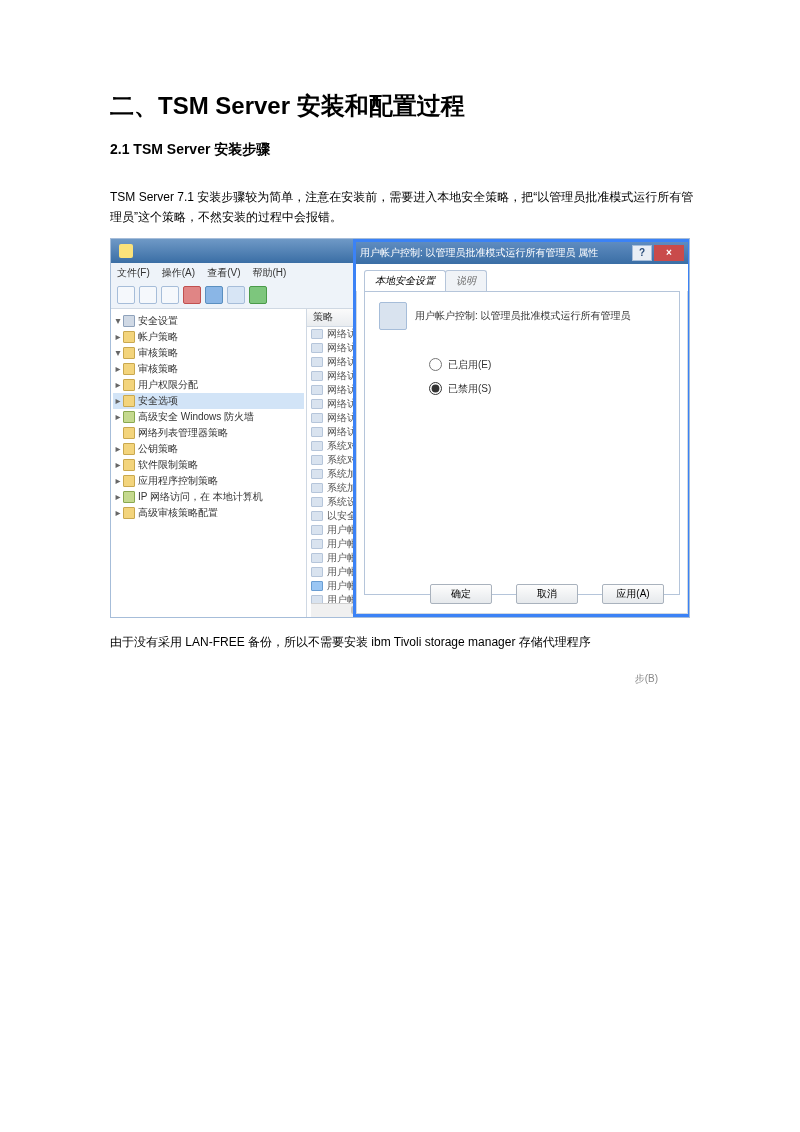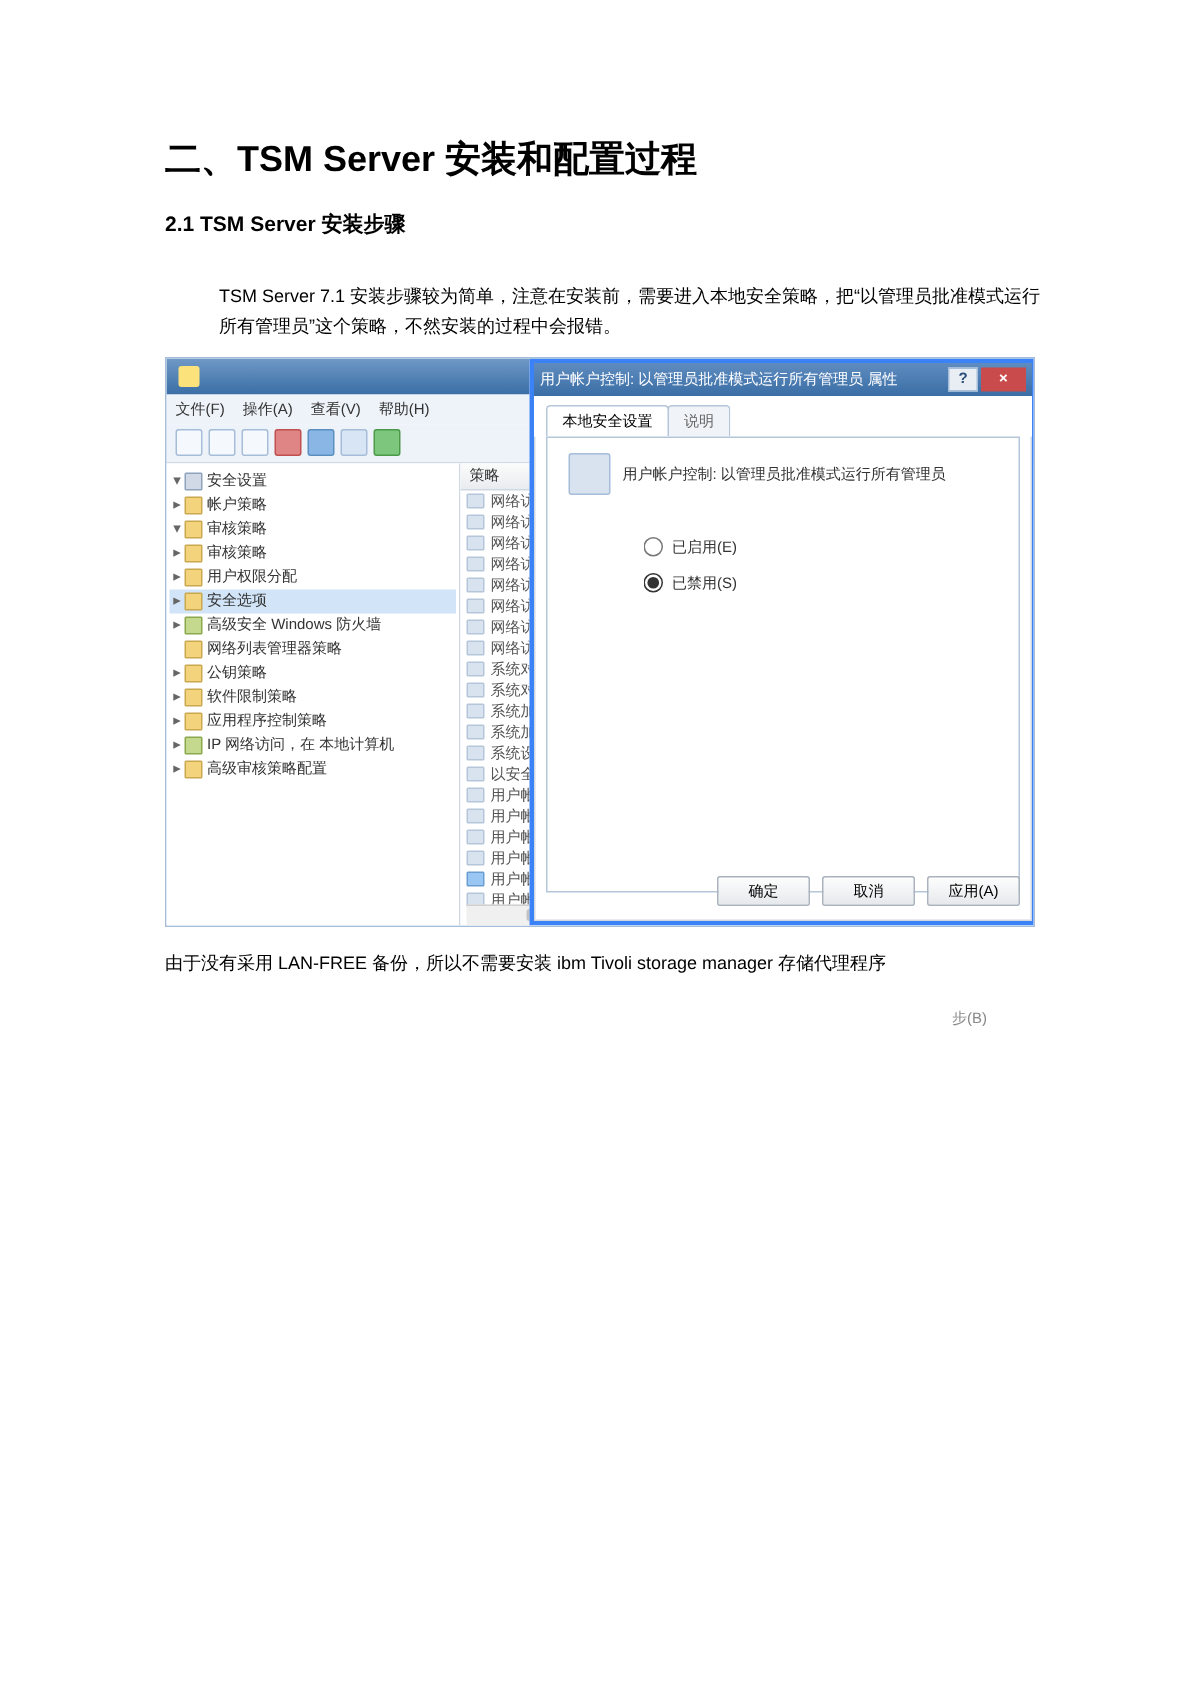--- a/index.html
+++ b/index.html
@@ -1,20 +1,20 @@
 <!DOCTYPE html>
 <html><head>
 <meta charset="utf-8">
 <style>
   * { box-sizing: border-box; margin: 0; padding: 0; }
   body { font-family: "Microsoft YaHei", SimSun, Arial, sans-serif; background: #fff; width: 800px; height: 1132px; position: relative; }
   .page { padding: 90px 100px 0 110px; }
   .h1 { font-size: 24px; font-weight: bold; margin-bottom: 19px; }
   .h2 { font-size: 14px; font-weight: bold; margin-bottom: 28px; }
-  .body-text { font-size: 12px; line-height: 1.7; margin-bottom: 10px; margin-left: 36px; }
+  .body-text { font-size: 12px; line-height: 1.7; margin-bottom: 10px; }
   .shot { position: relative; width: 580px; height: 380px; border: 1px solid #a6bdd9; background: #f5f8fc; margin-bottom: 14px; overflow: hidden; }
   .shot-title { height: 24px; background: linear-gradient(#6f99c6, #3a6ea5); display: flex; align-items: center; padding-left: 8px; }
   .shot-title .icon { width: 14px; height: 14px; background: #fbe27a; border-radius: 2px; margin-right: 4px; }
   .menubar { height: 20px; background: #eef3f9; display: flex; align-items: center; padding-left: 6px; font-size: 10px; color: #333; gap: 12px; }
   .toolbar { height: 26px; background: #eef3f9; border-bottom: 1px solid #cfd8e3; display: flex; align-items: center; padding-left: 6px; gap: 4px; }
   .toolbar .tbtn { width: 18px; height: 18px; background: #d7e5f5; border: 1px solid #a6bdd9; border-radius: 2px; }
   .toolbar .tbtn.green { background: #7dc67d; border-color: #4a9a4a; }
   .toolbar .tbtn.red { background: #e08585; border-color: #c05050; }
   .toolbar .tbtn.blue { background: #8ab6e6; border-color: #5a8fc0; }
   .toolbar .tbtn.int { border: 1px solid #a6bdd9; background: #f5f8fc; }
@@ -34,29 +34,29 @@
   .listrow.hl .li-icon { background: #9ac6f3; border-color: #6a9ed3; }
   .listrow .li-text { white-space: nowrap; overflow: hidden; }
   .scrollbar { position: absolute; bottom: 0; left: 200px; right: 0; height: 14px; background: #f0f0f0; border-top: 1px solid #d0d0d0; display:flex; align-items:center; justify-content:flex-end; padding-right:4px;}
   .scrollbar .thumb { width: 40px; height: 8px; background: #c2c2c2; border-radius:2px; margin-right:auto; margin-left:40px;}
   .prop { position: absolute; left: 242px; top: 0; width: 338px; height: 378px; background: #fff; border: 3px solid #3b82f6; box-shadow: 0 0 0 1px #cfd8e3 inset; }
   .prop .titlebar { height: 22px; background: linear-gradient(#5f8cc0,#3a6ea5); display: flex; align-items: center; padding: 0 4px; font-size: 10px; color: #fff; }
   .prop .titlebar .ttext { flex: 1; white-space: nowrap; overflow:hidden; }
   .prop .titlebar .help { width: 20px; height: 16px; background: #e9eef5; color: #2a4d7a; display:flex;align-items:center;justify-content:center;font-weight:bold;border:1px solid #a6bdd9;margin-right:2px;}
   .prop .titlebar .close { width: 30px; height: 16px; background: #c94b4b; color:#fff; display:flex;align-items:center;justify-content:center;font-weight:bold; }
   .prop .tabs { display: flex; padding: 6px 8px 0 8px; background: #fff; }
-  .prop .tab { font-size: 10px; padding: 3px 10px; border: 1px solid #b5c5da; border-bottom: none; background: #fff; border-top-left-radius:3px; border-top-right-radius:3px; margin-right:-1px; }
+  .prop .tab { font-size: 10px; padding: 3px 10px; border: 1px solid #b5c5da; border-bottom: none; background: #fff; border-top-left-radius:3px; border-top-right-radius:3px; margin-right:-1px;font-style:italic; }
   .prop .tab.inactive { background: #f0f3f7; color:#666; }
   .prop .panel { margin: 0 8px 8px 8px; border: 1px solid #b5c5da; height: 304px; padding: 10px 14px; background: #fff; position: relative; }
   .prop .panel .row1 { display: flex; align-items: center; font-size: 10px; color: #333; gap: 8px; }
   .prop .panel .row1 .picon { width: 28px; height: 28px; background: #d9e3ef; border: 1px solid #a6bdd9; border-radius: 2px; }
   .prop .panel .radios { margin-top: 28px; margin-left: 50px; font-size: 10px; color: #333; }
   .prop .panel .radios label { display:flex; align-items:center; gap:6px; margin-bottom: 10px; }
   .prop .panel .radios input { accent-color: #333; }
-  .prop .btns { position: absolute; bottom: 10px; right: 8px; display: flex; gap: 8px; }
+  .prop .btns { position: absolute; bottom: 10px; right: 24px; display: flex; gap: 24px; }
   .prop .btns .btn { width: 62px; height: 20px; font-size: 10px; background: linear-gradient(#fdfdfd,#e6e9ec); border: 1px solid #a9b2bd; border-radius:2px; display:flex;align-items:center;justify-content:center; }
   .footnote { font-size: 12px; line-height: 1.7; }
   .watermark { position: absolute; top: 550px; left: 0; width: 800px; text-align: center; font-size: 38px; color: #e2e2e2; font-family: Arial, sans-serif; letter-spacing: 1px; pointer-events:none; }
   .page-bot { position:absolute; right:142px; top:672px; font-size:10px; color:#888; }
 </style>
 </head>
 <body>
 
 <div class="watermark">www.wozhuannet.com</div>
 

